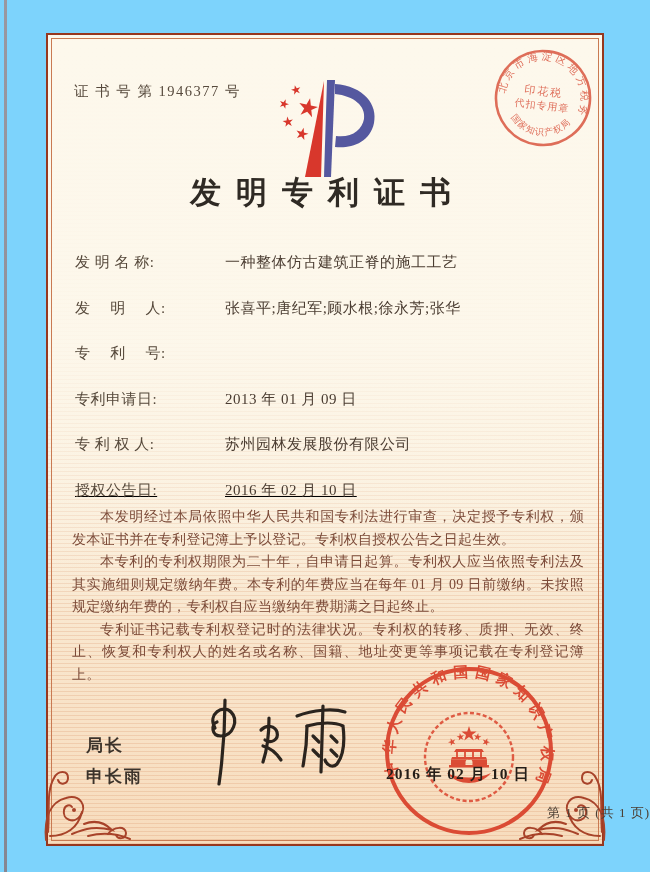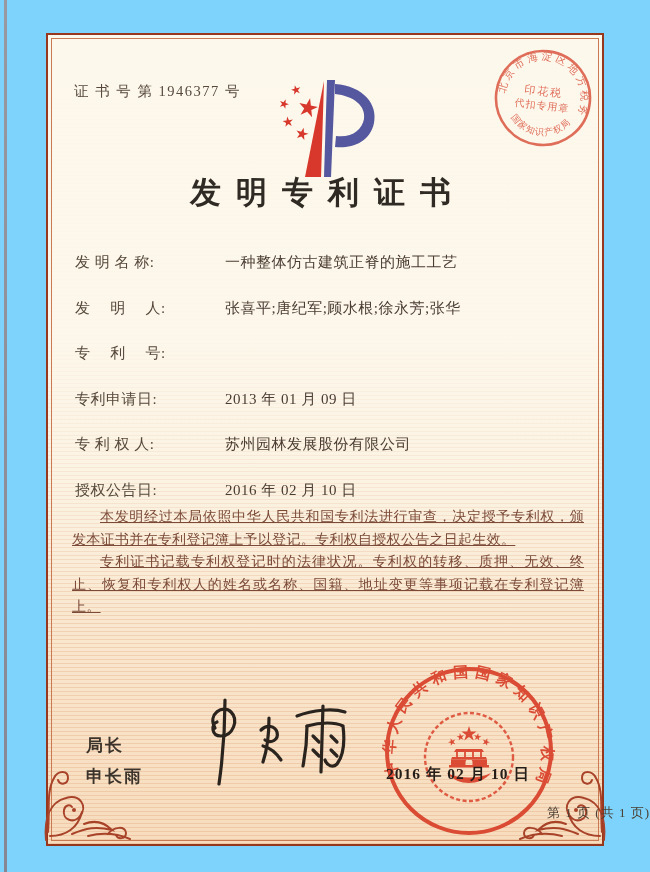--- a/index.html
+++ b/index.html
@@ -37,27 +37,27 @@
     position:absolute; left:483px; top:38px; width:120px; height:120px;
     transform:rotate(7deg); opacity:.82;
   }
   .title {
     position:absolute; left:0; right:9px; top:172px; text-align:center;
     font-size:31px; color:#2f2a24; letter-spacing:15px; text-indent:15px;
     font-weight:600;
   }
   .fields { position:absolute; left:75px; top:250px; width:480px; list-style:none; }
   .fields li { display:flex; margin-bottom:21.5px; font-size:15px; line-height:24px;gap:46px; }
-  .fields li:last-child { margin-top:4px; }
+  .fields li:last-child { margin-top:4px;text-decoration:underline; }
   .fields .lbl { color:#55483a; width:104px; flex:0 0 104px; letter-spacing:.5px; }
   .fields .val { color:#4a3c31; letter-spacing:.5px; }
   .body-text {
     position:absolute; left:72px; top:506px; width:512px;
     font-size:14px; line-height:22.5px; color:#7b4a38;
-    text-align:justify; letter-spacing:.3px;text-decoration:underline;
+    text-align:justify; letter-spacing:.3px;
   }
   .body-text p { text-indent:2em; }
   .signer {
     position:absolute; left:86px; top:730px; font-size:17px; font-weight:700;
     color:#3c332b; line-height:31px; letter-spacing:2px;
     font-family:"Liberation Sans","DejaVu Sans",sans-serif;
   }
   .signature { position:absolute; left:185px; top:694px; width:185px; height:96px; }
   .official-seal { position:absolute; left:382px; top:664px; width:174px; height:174px; opacity:.92; }
   .seal-date {
@@ -151,20 +151,21 @@
       <span class="val">苏州园林发展股份有限公司</span>
     </li>
     <li>
       <span class="lbl">授权公告日:</span>
       <span class="val">2016 年 02 月 10 日</span>
     </li>
   </ul>
 
   <div class="body-text">
     <p>本发明经过本局依照中华人民共和国专利法进行审查，决定授予专利权，颁发本证书并在专利登记簿上予以登记。专利权自授权公告之日起生效。</p>
+    <p>本专利的专利权期限为二十年，自申请日起算。专利权人应当依照专利法及其实施细则规定缴纳年费。本专利的年费应当在每年 01 月 09 日前缴纳。未按照规定缴纳年费的，专利权自应当缴纳年费期满之日起终止。</p>
     <p>专利证书记载专利权登记时的法律状况。专利权的转移、质押、无效、终止、恢复和专利权人的姓名或名称、国籍、地址变更等事项记载在专利登记簿上。</p>
   </div>
 
   <div class="signer">
     <div>局长</div>
     <div>申长雨</div>
   </div>
 
   <svg class="signature" viewBox="0 0 185 96">
     <g stroke="#2b241e" fill="none" stroke-width="3.2" stroke-linecap="round">

